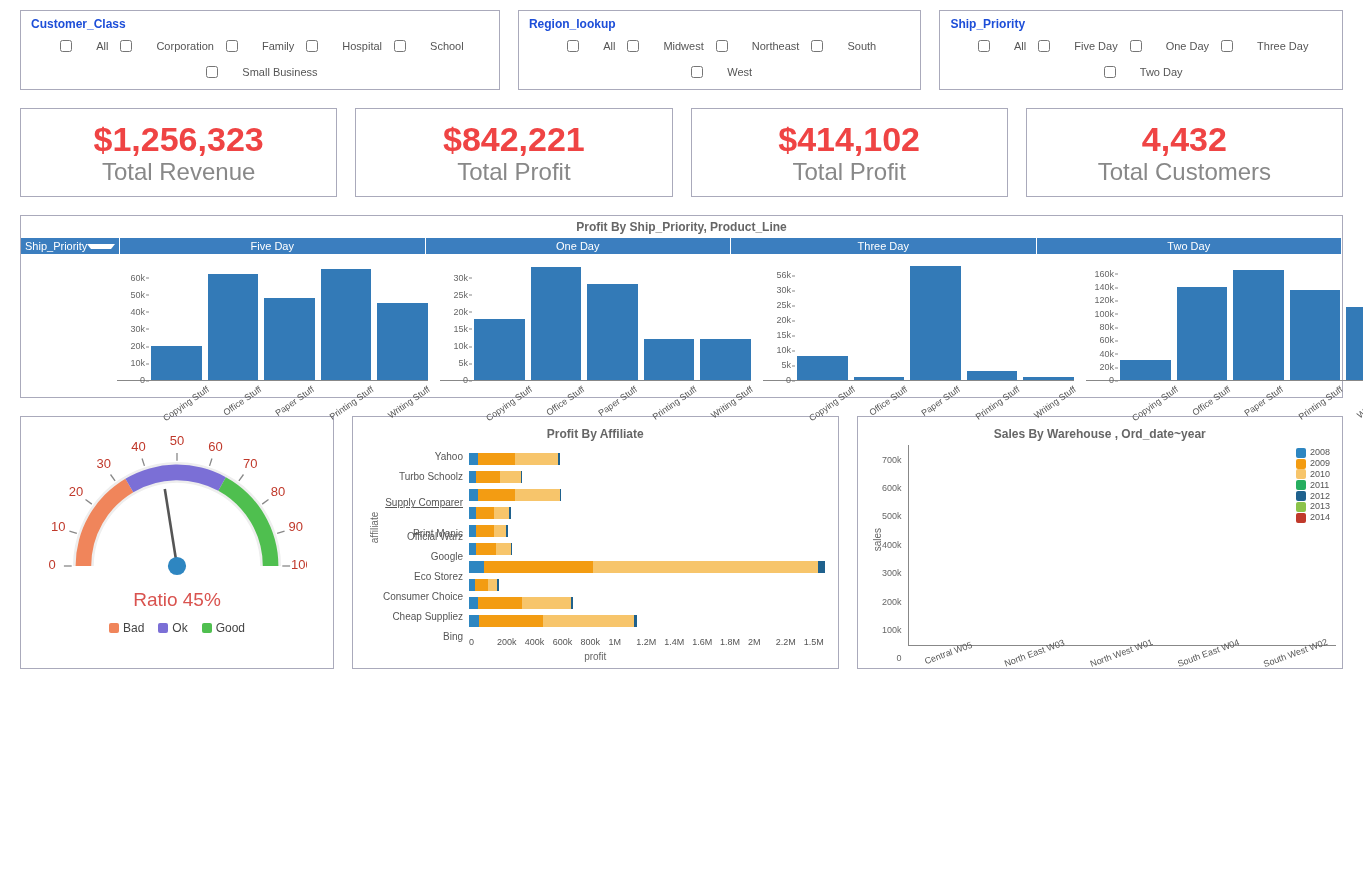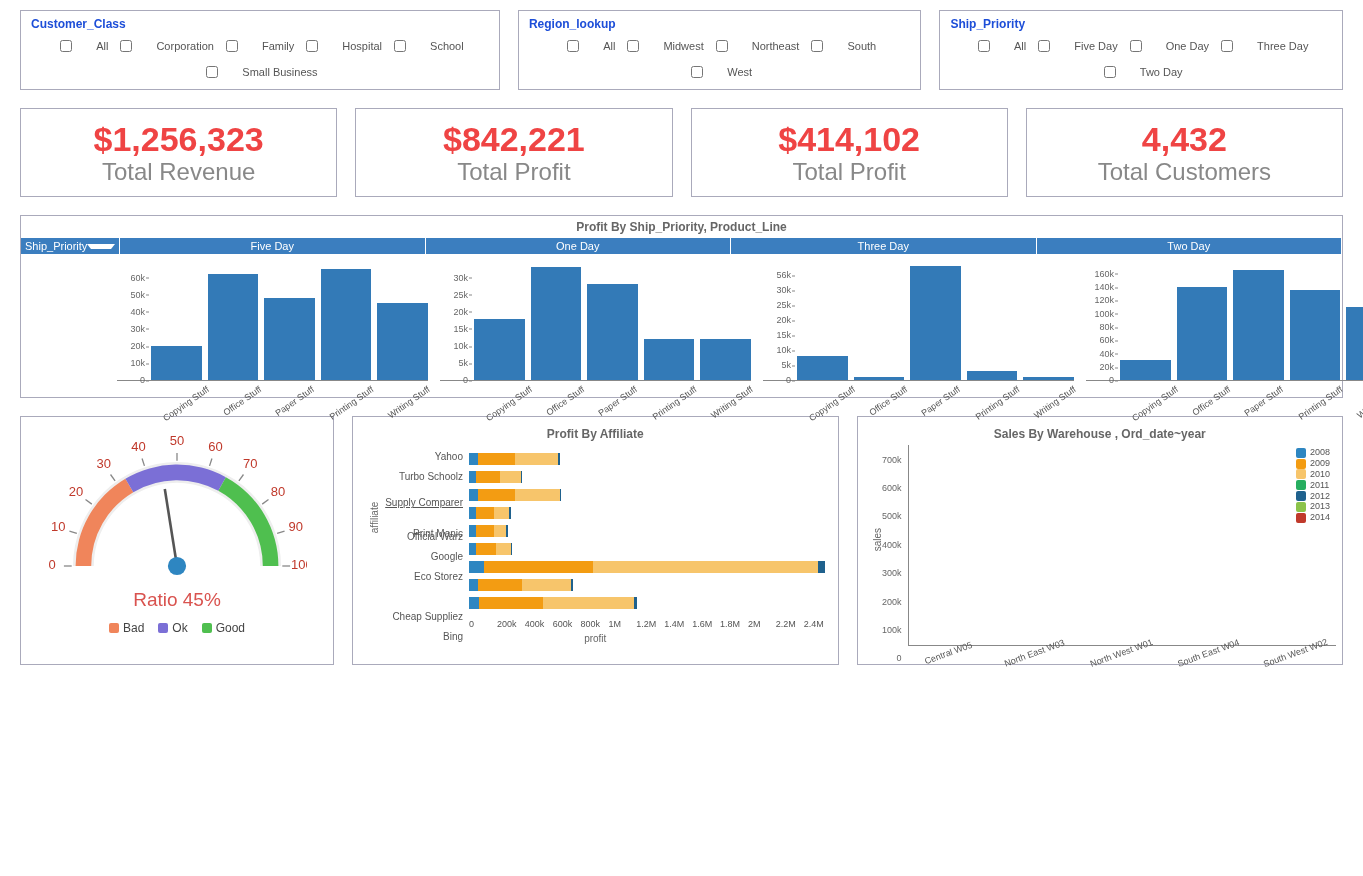--- a/index.html
+++ b/index.html
@@ -402,20 +402,29 @@
           <div class="hrow">
             <div class="hlab" style="top: 106px;">Google</div>
             <div class="hbar" style="width: 102.083%;">
               <div class="seg" style="width: 4.08163%; background: rgb(46, 134, 193);"></div>
               <div class="seg" style="width: 30.6122%; background: rgb(243, 156, 18);"></div>
               <div class="seg" style="width: 63.2653%; background: rgb(247, 197, 107);"></div>
               <div class="seg" style="width: 2.04082%; background: rgb(31, 97, 141);"></div>
             </div>
           </div>
           <div class="hrow">
+            <div class="hlab" style="top: 146px;">Consumer Choice</div>
+            <div class="hbar" style="width: 8.33333%;">
+              <div class="seg" style="width: 20%; background: rgb(46, 134, 193);"></div>
+              <div class="seg" style="width: 45%; background: rgb(243, 156, 18);"></div>
+              <div class="seg" style="width: 30%; background: rgb(247, 197, 107);"></div>
+              <div class="seg" style="width: 5%; background: rgb(31, 97, 141);"></div>
+            </div>
+          </div>
+          <div class="hrow">
             <div class="hlab" style="top: 166px;">Cheap Suppliez</div>
             <div class="hbar" style="width: 29.1667%;">
               <div class="seg" style="width: 8.57143%; background: rgb(46, 134, 193);"></div>
               <div class="seg" style="width: 42.8571%; background: rgb(243, 156, 18);"></div>
               <div class="seg" style="width: 47.1429%; background: rgb(247, 197, 107);"></div>
               <div class="seg" style="width: 1.42857%; background: rgb(31, 97, 141);"></div>
             </div>
           </div>
           <div class="hrow">
             <div class="hlab" style="top: 186px;">Bing</div>
@@ -434,21 +443,21 @@
         <span>400k</span>
         <span>600k</span>
         <span>800k</span>
         <span>1M</span>
         <span>1.2M</span>
         <span>1.4M</span>
         <span>1.6M</span>
         <span>1.8M</span>
         <span>2M</span>
         <span>2.2M</span>
-        <span>2.4M</span>
+        <span>1.5M</span>
       </div>
     <div class="axlbl">profit</div>
   </div>
 
   <div class="panel" style="flex:1.2">
     <div class="section-title">Sales By Warehouse , Ord_date~year</div>
     <div class="gwrap">
       <div class="vlab" style="left:8px;top:55%">sales</div>
       <div class="gyl" id="wy">
           <div class="tk" style="bottom: 0%;">0</div>

